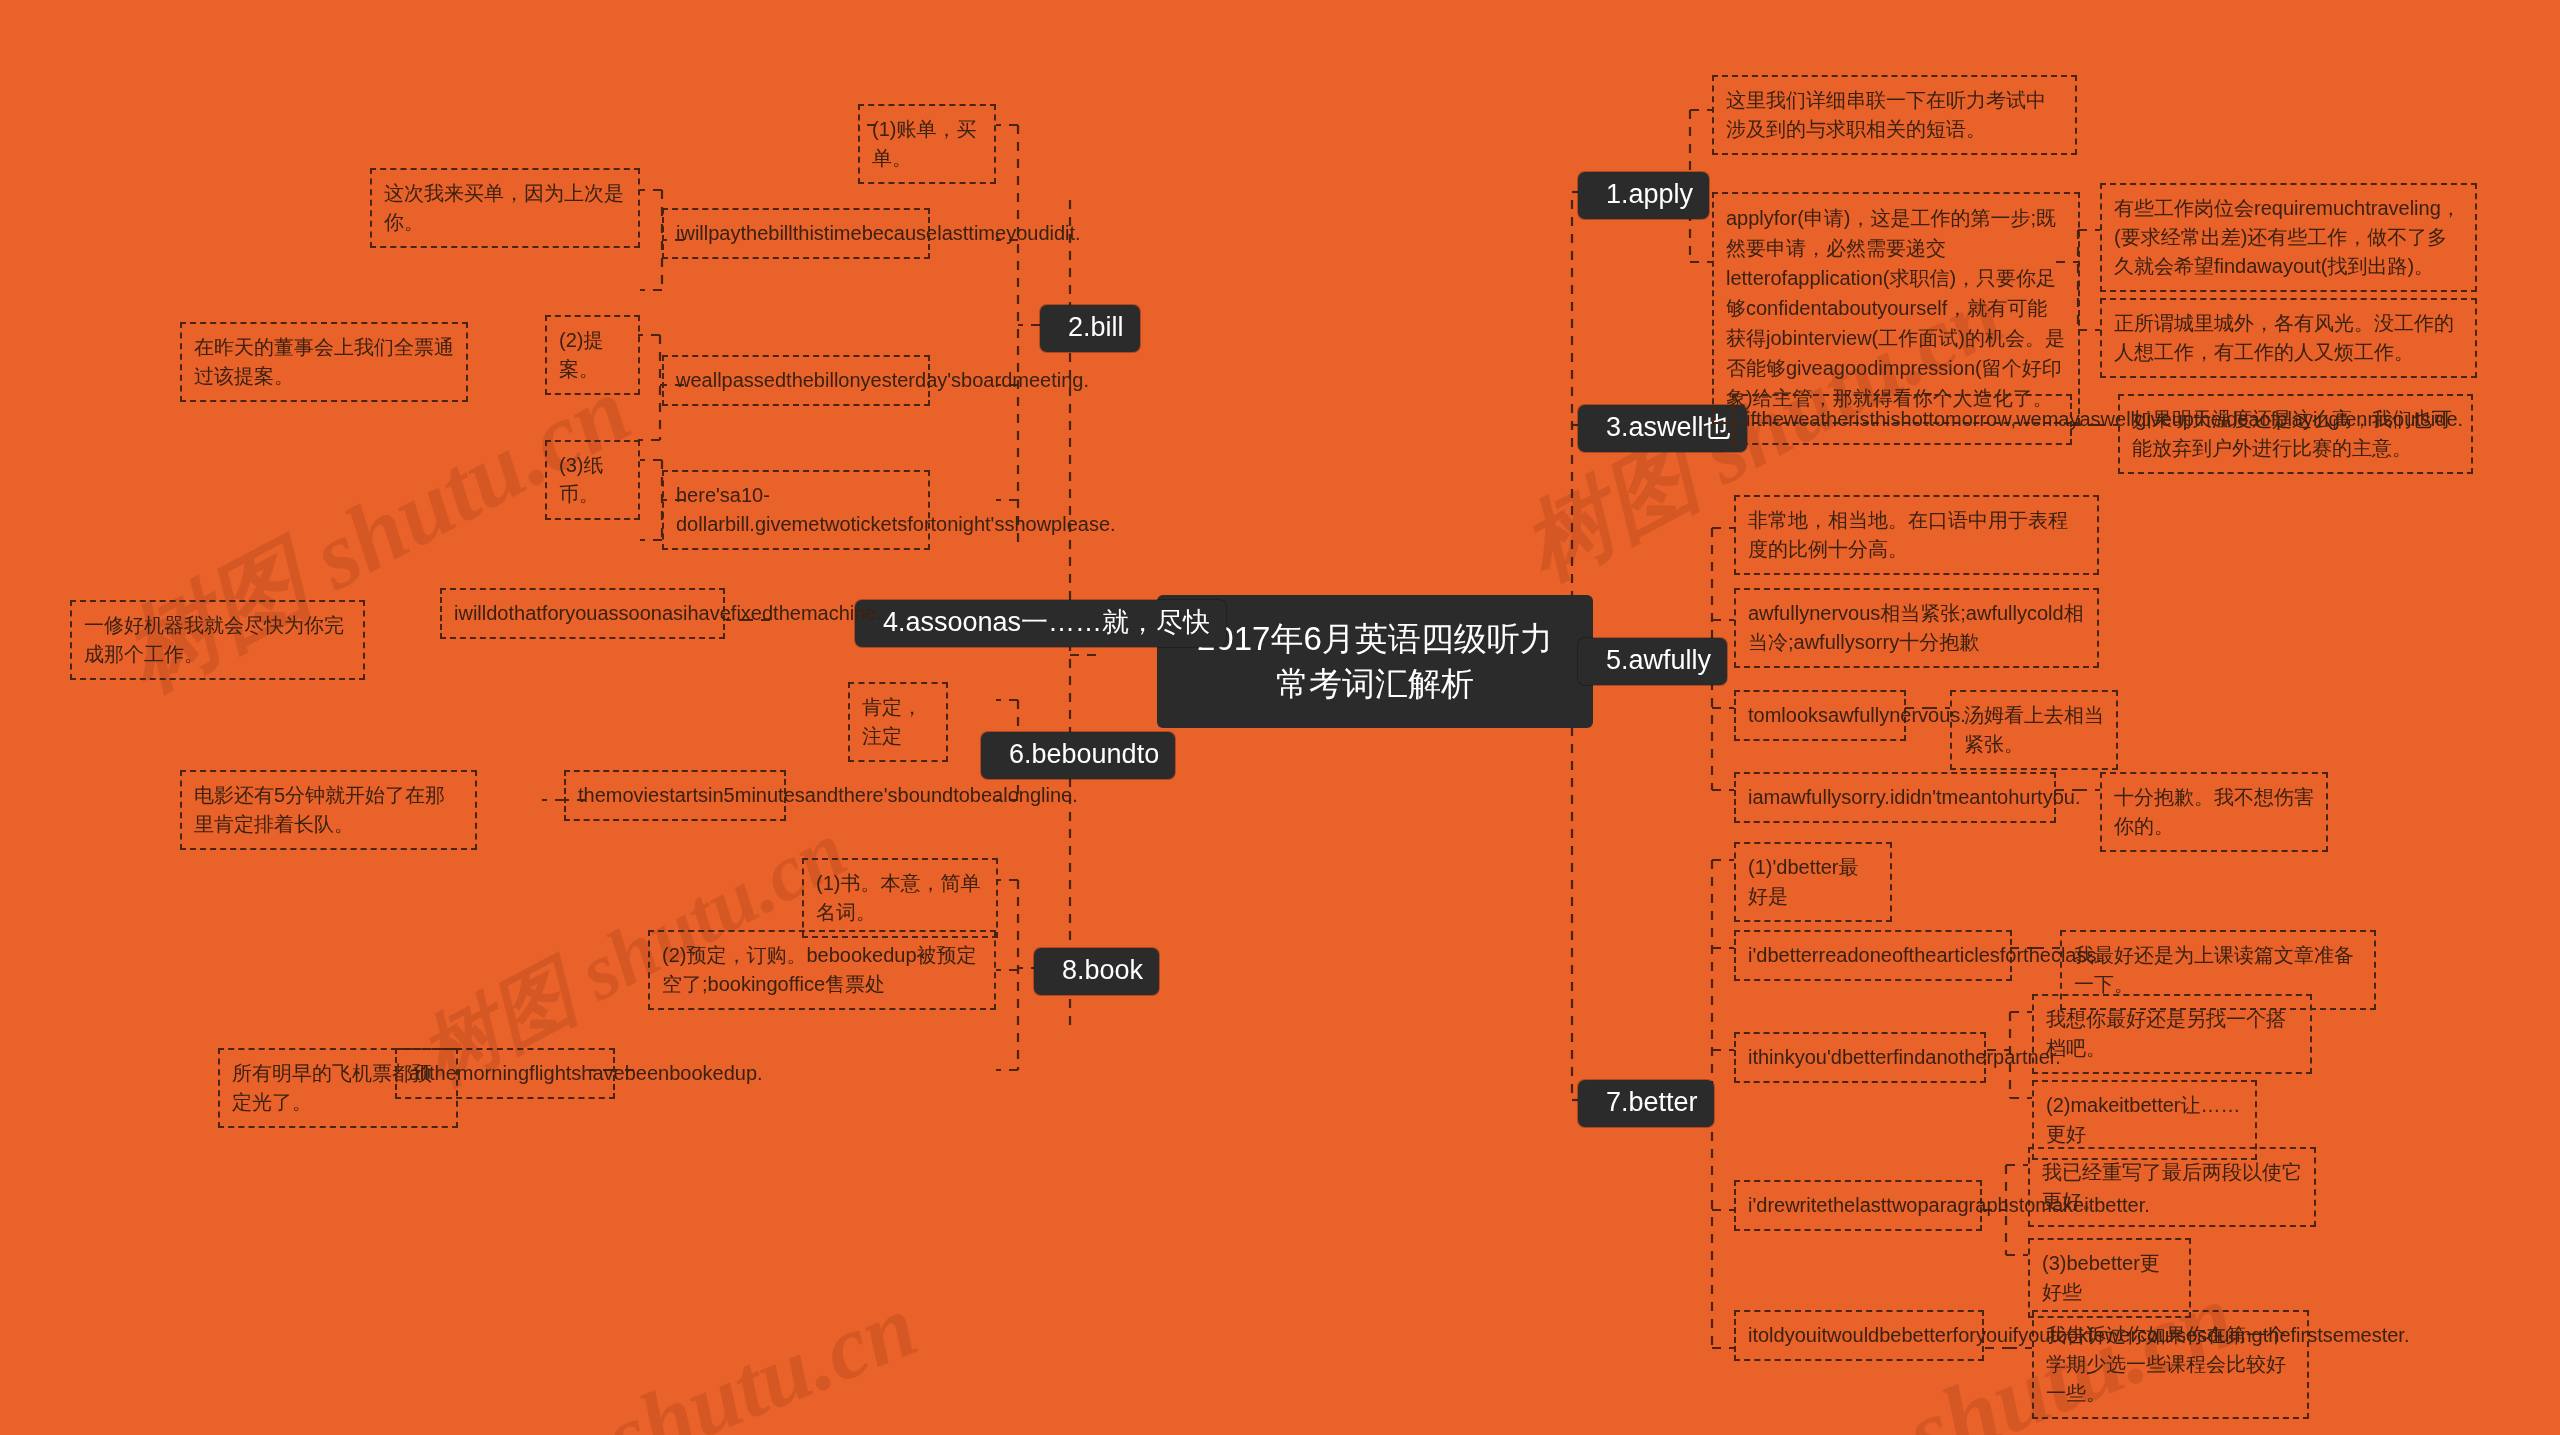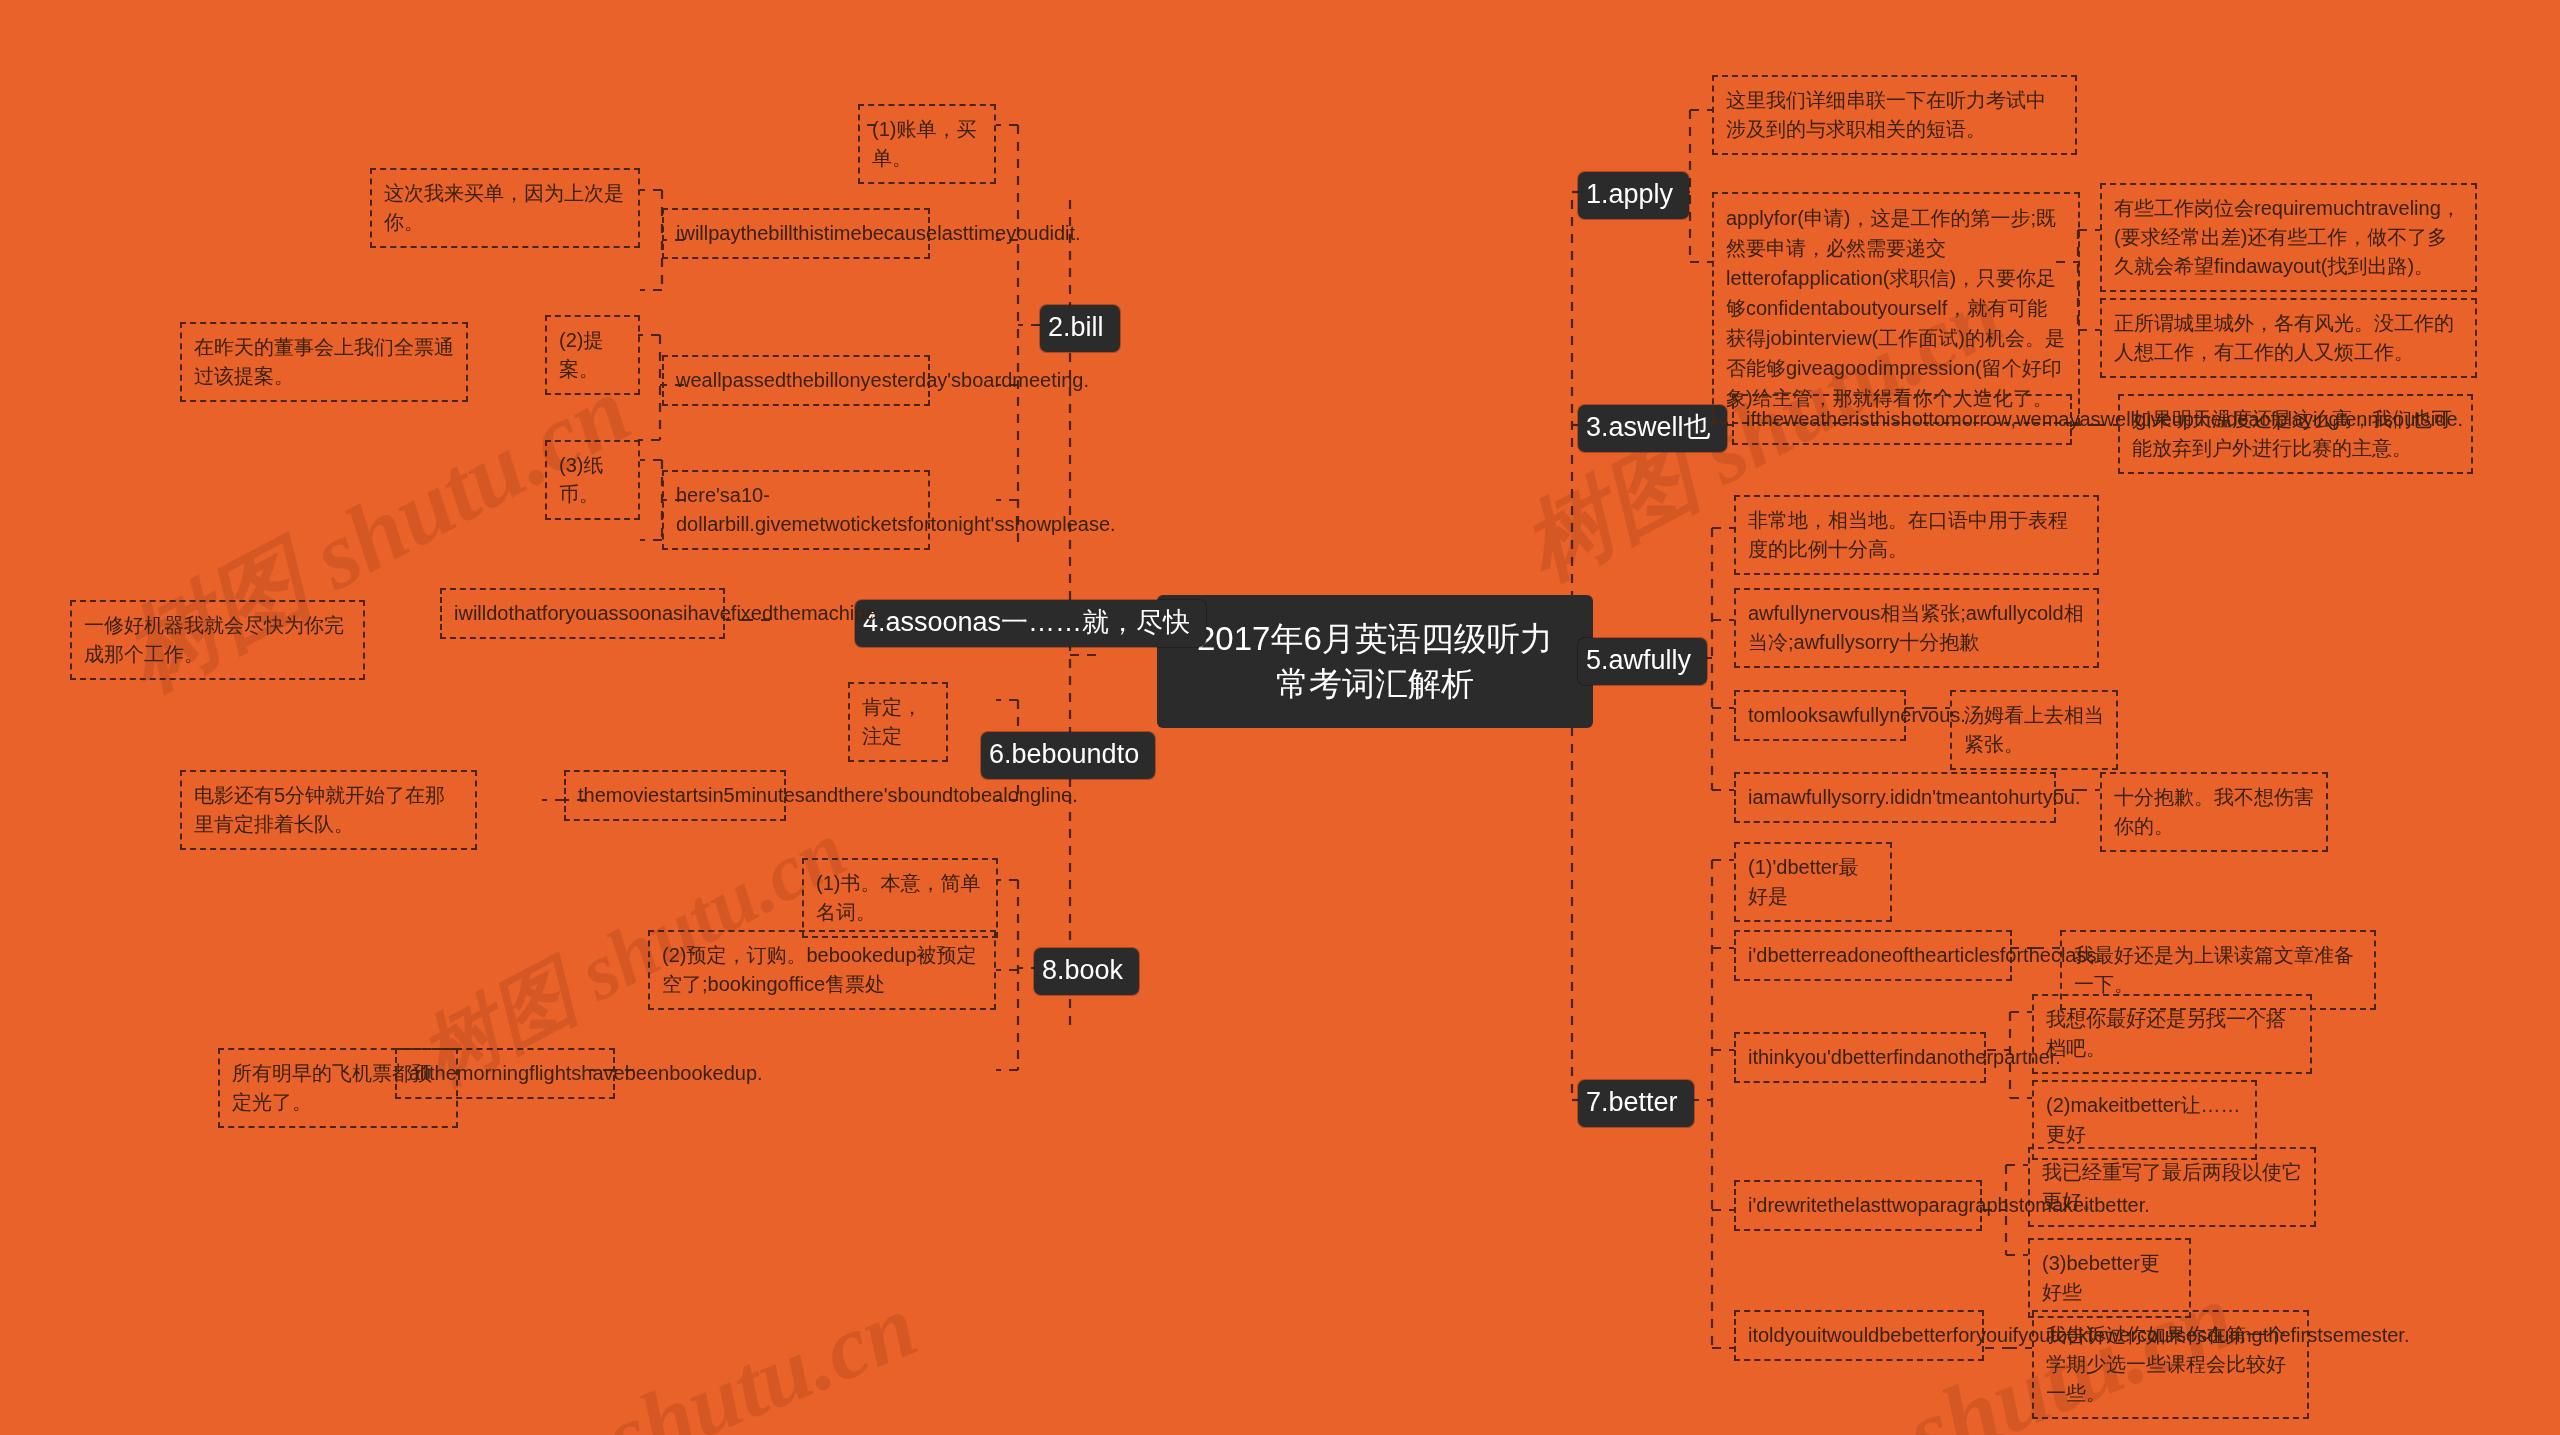--- a/index.html
+++ b/index.html
@@ -22,21 +22,21 @@
 
   .node{
     position:absolute;box-sizing:border-box;
     display:flex;align-items:center;
   }
 
   
   .chip{
     background:#2b2b2b;color:#ffffff;
     border-radius:7px;
-    padding:7px 16px 9px 8px;
+    padding:7px 16px 9px 28px;
     font-size:27px;line-height:1.15;
     white-space:nowrap;
     box-shadow:0 0 0 1px rgba(0,0,0,0.25);
   }
 
   
   .root{
     background:#2b2b2b;color:#fff;
     text-align:center;
     font-size:33px;line-height:1.35;

